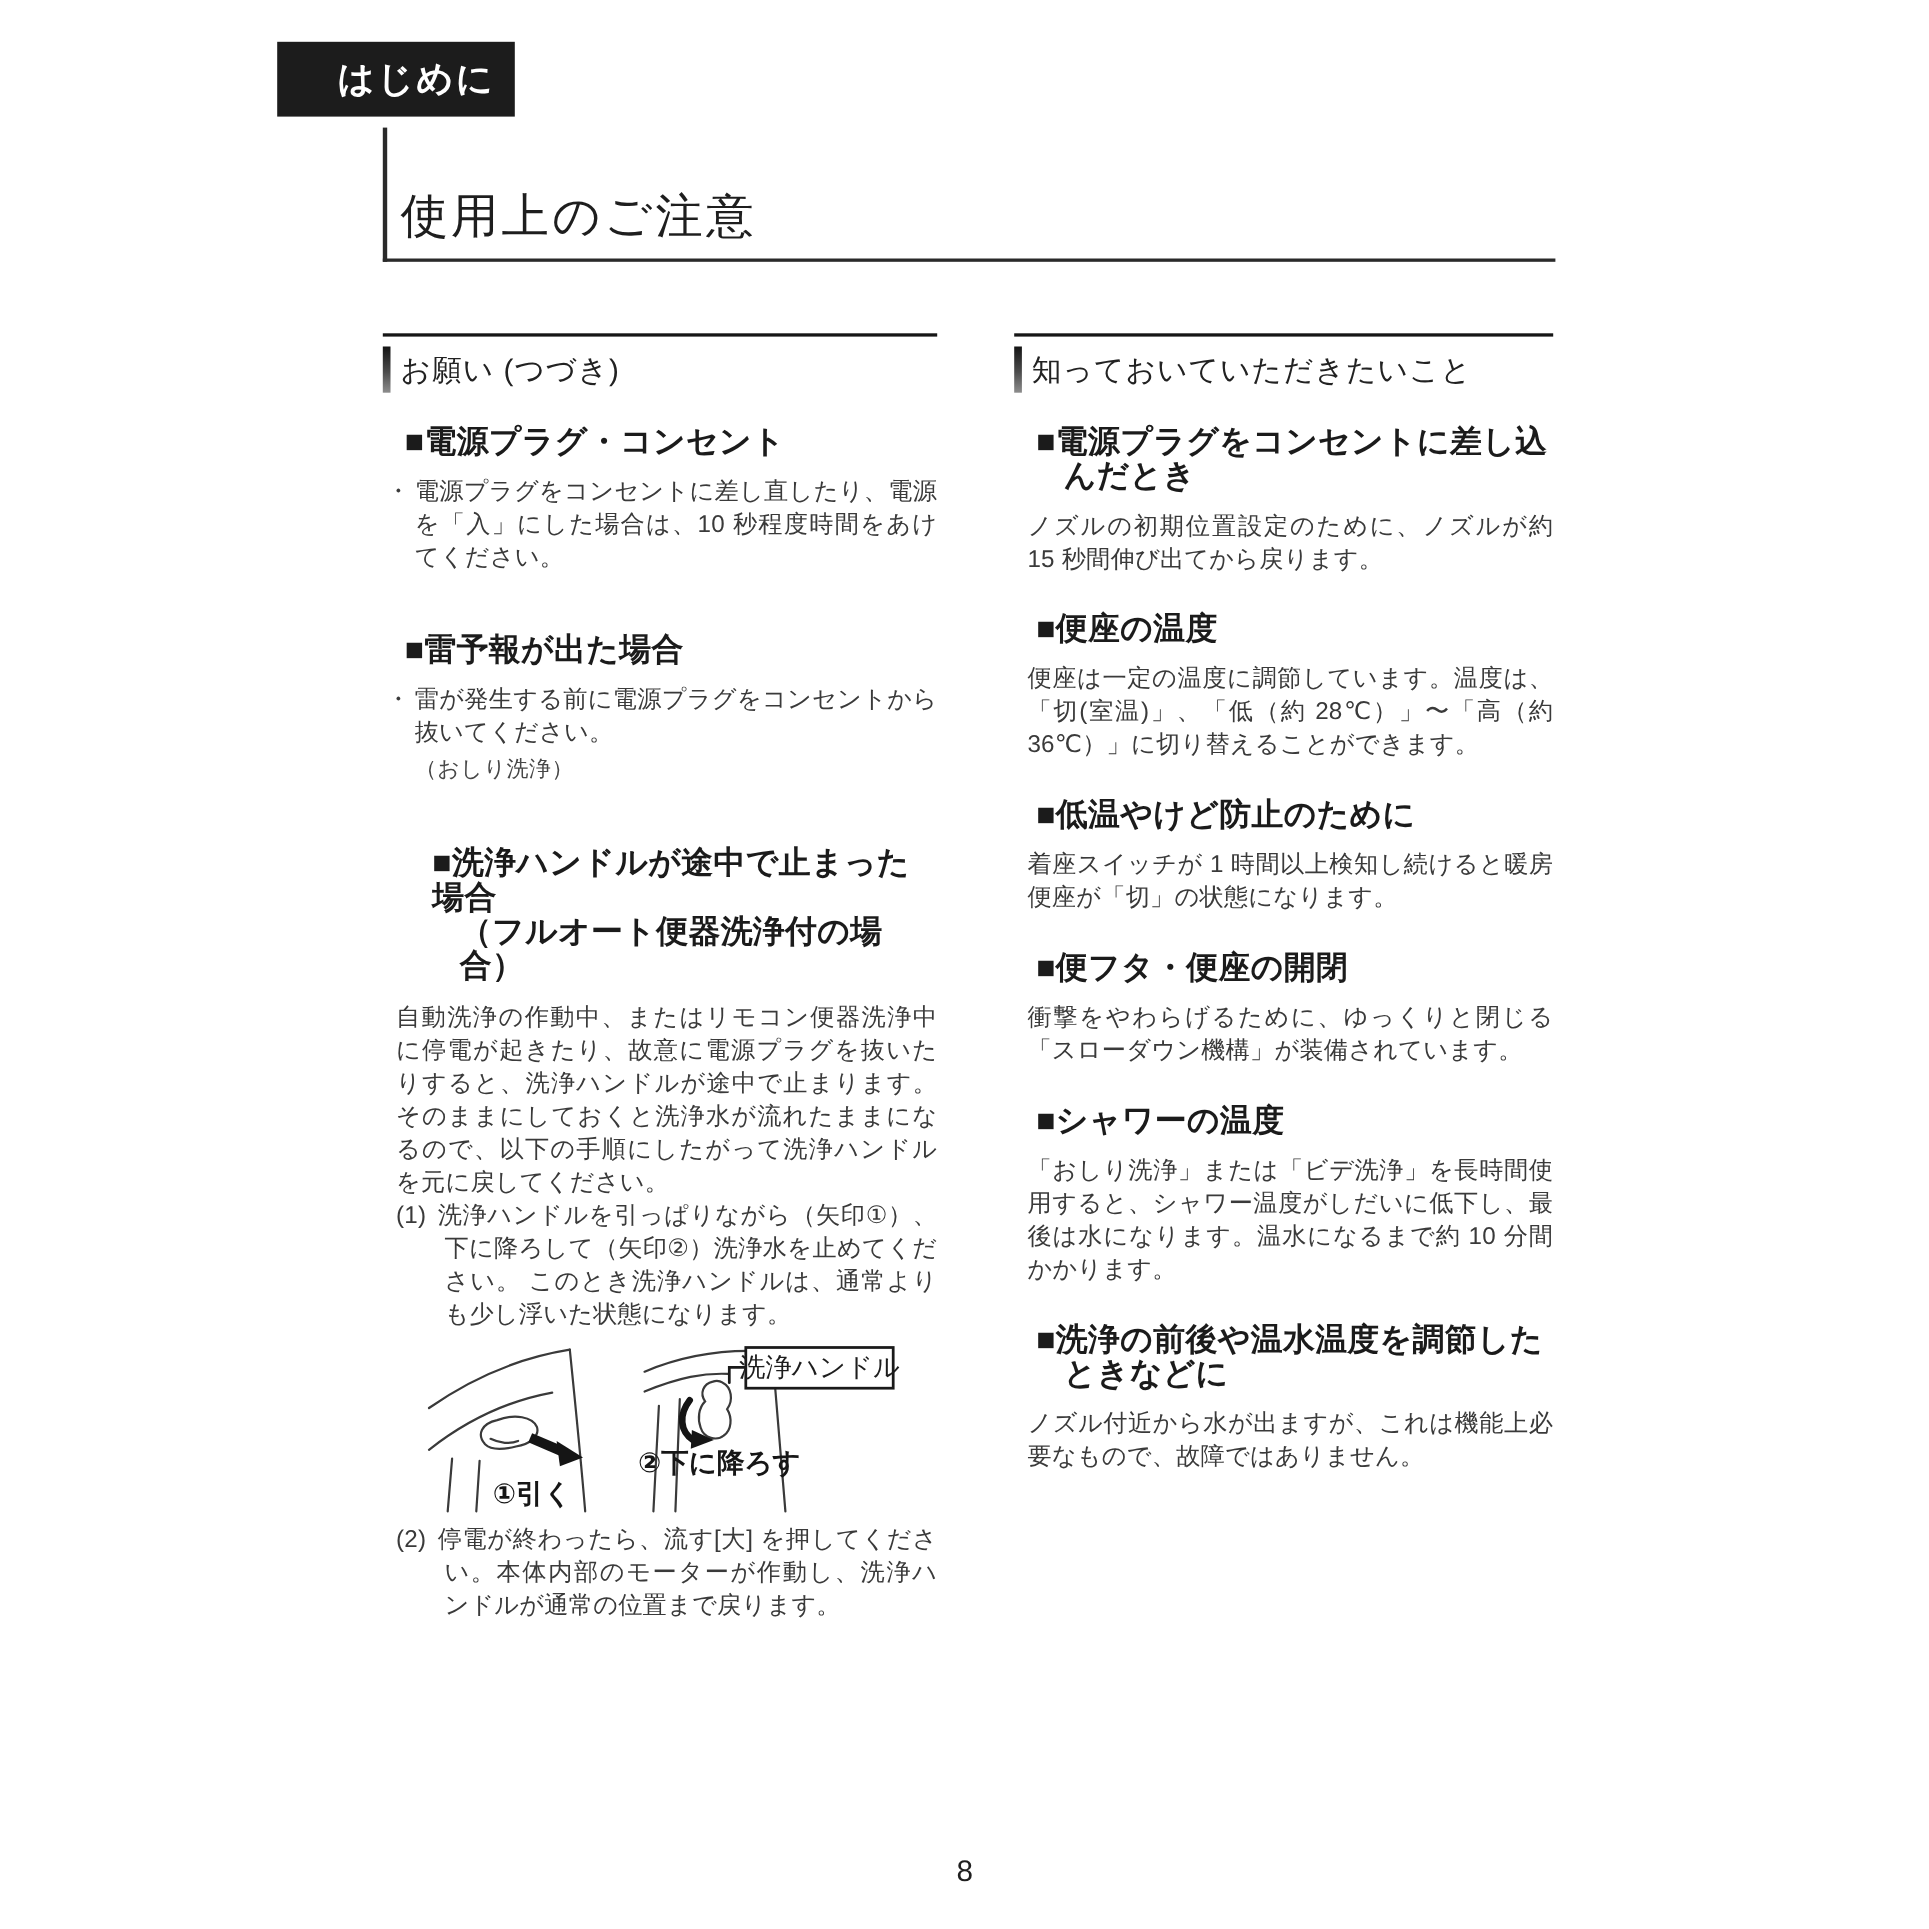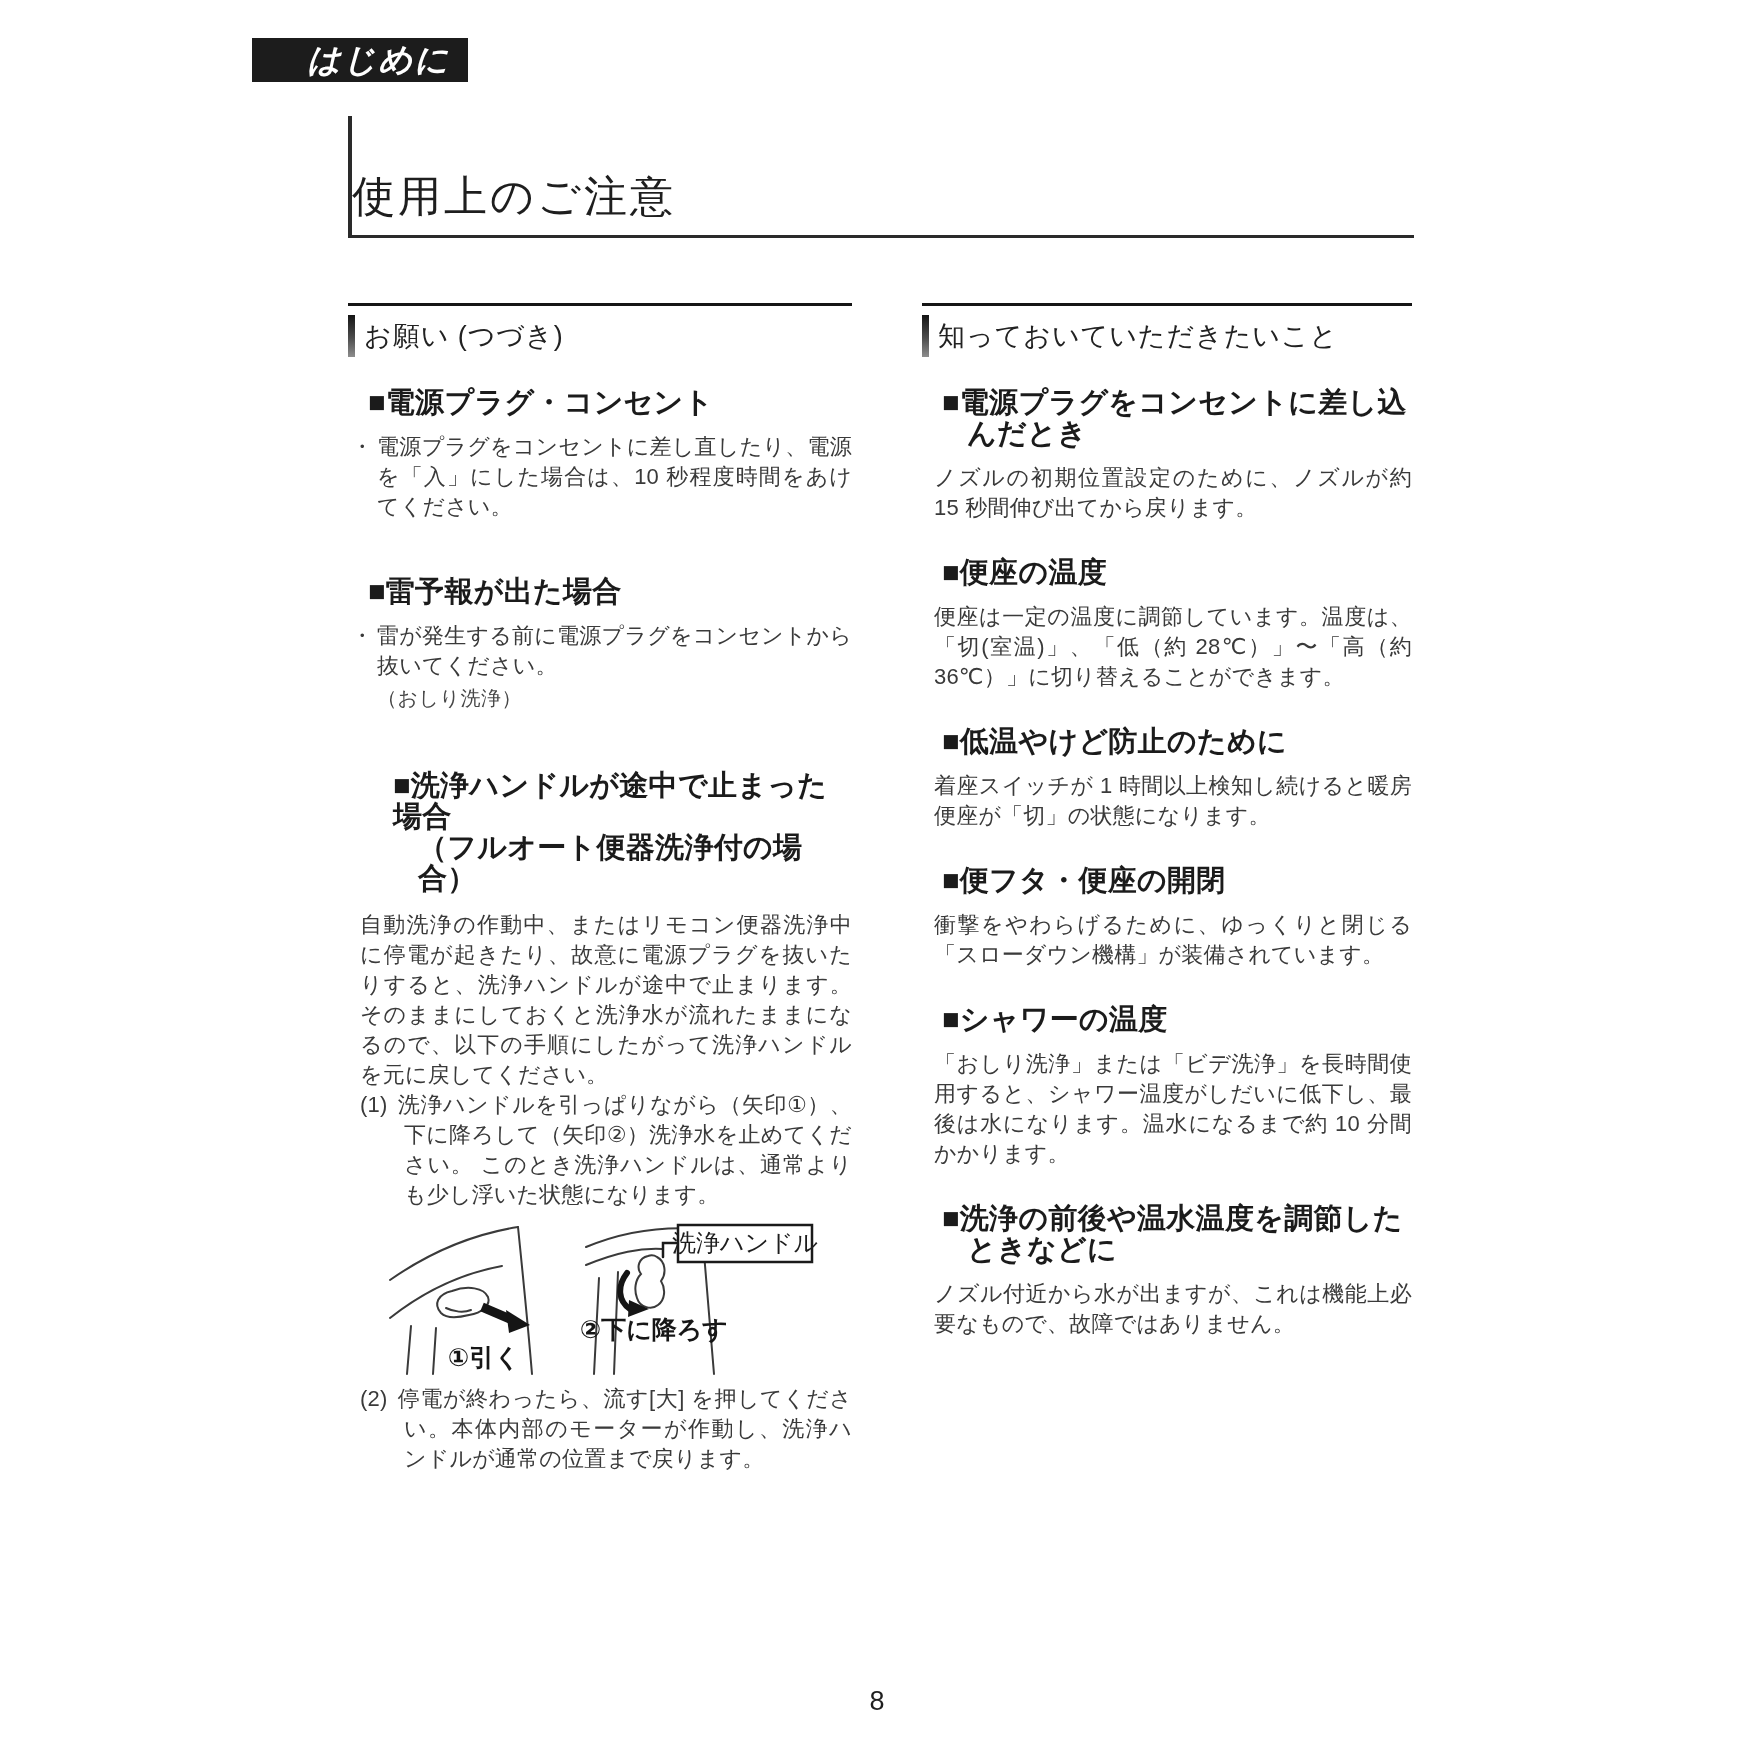--- a/index.html
+++ b/index.html
@@ -3,32 +3,32 @@
 <meta charset="utf-8">
 <style>
   html,body{margin:0;padding:0;}
   body{
     width:1754px;height:1754px;position:relative;background:#ffffff;
     font-family:"Liberation Sans","DejaVu Sans",sans-serif;
     color:#2f2f2f;overflow:hidden;
   }
   
   .chapter-tab{
-    position:absolute;left:252px;top:38px;width:216px;height:44px;
+    position:absolute;left:252px;top:38px;width:216px;height:68px;
     background:#1c1c1c;color:#ffffff;box-sizing:border-box;
     display:flex;align-items:center;justify-content:flex-end;
-    padding-right:18px;font-size:33px;font-weight:bold;letter-spacing:2px;font-style:italic;
+    padding-right:18px;font-size:33px;font-weight:bold;letter-spacing:2px;
   }
   
   .title-block{
     position:absolute;left:348px;top:116px;width:1066px;height:122px;
     border-left:4px solid #2a2a2a;border-bottom:3px solid #2a2a2a;box-sizing:border-box;
   }
   .page-title{
-    position:absolute;left:0;bottom:9px;font-size:43px;letter-spacing:3px;color:#1e1e1e;
+    position:absolute;left:12px;bottom:9px;font-size:43px;letter-spacing:3px;color:#1e1e1e;
     white-space:nowrap;
   }
   
   .col{position:absolute;top:303px;box-sizing:border-box;}
   .col-left{left:348px;width:504px;}
   .col-right{left:922px;width:490px;}
   .col-header{border-top:3px solid #161616;padding-top:9px;display:flex;align-items:center;}
   .col-header .bar{
     width:7px;height:42px;flex:0 0 7px;
     background:linear-gradient(180deg,#141414 0%,#4c4c4c 55%,#8d8d8d 100%);

